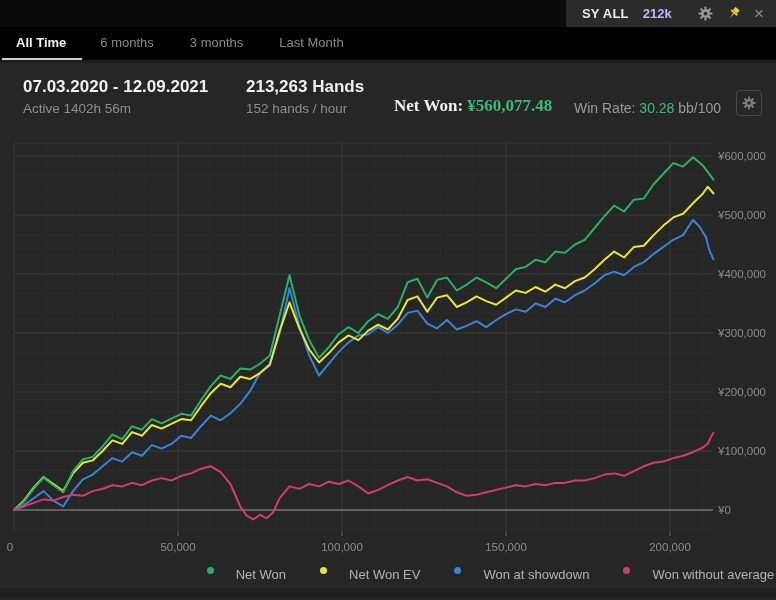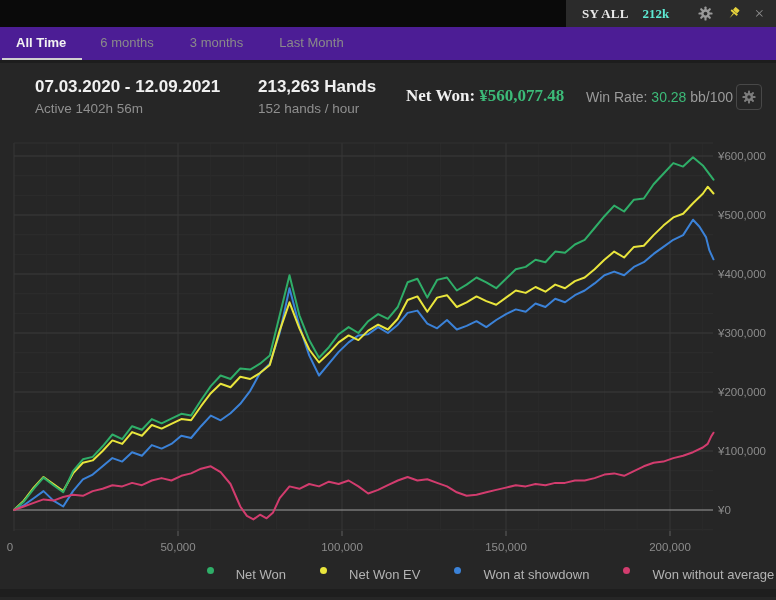--- a/index.html
+++ b/index.html
@@ -2,34 +2,34 @@
 <html><head>
 <meta charset="utf-8">
 <style>
   html,body{margin:0;padding:0;background:#262626;width:776px;height:600px;overflow:hidden;
     font-family:"Liberation Sans", sans-serif; -webkit-font-smoothing:antialiased;}
   *{box-sizing:border-box;}
 
   
   .titlebar{height:27px;background:#0a0a0a;display:flex;}
   .titlebar-right{margin-left:auto;width:210px;background:#2b2b2b;display:flex;align-items:center;
-    gap:14px;padding:0 12px 0 16px;font-family:Liberation Serif, serif;}
+    gap:14px;padding:0 12px 0 16px;}
   .tb-stat{color:#e9e9e9;font-size:13px;font-weight:700;letter-spacing:.2px;}
-  .tb-count{color:#5eead4;font-size:13px;font-weight:600;}
+  .tb-count{color:#c4b5fd;font-size:13px;font-weight:600;}
   .tb-icons{margin-left:auto;display:flex;align-items:center;gap:13px;}
   .tb-close{color:#8f8f8f;font-size:17px;line-height:1;cursor:default;}
 
   
-  .tabbar{height:36px;background:#4c1d95;border-bottom:3px solid #1d1d1d;display:flex;align-items:stretch;}
+  .tabbar{height:36px;background:#000000;border-bottom:3px solid #1d1d1d;display:flex;align-items:stretch;}
   .tab{display:flex;align-items:center;padding:0 18px;font-size:13px;color:#8a8a8a;border-bottom:2px solid transparent;}
   .tab:first-child{margin-left:2px;padding:0 16px 0 14px;}
   .tab.active{color:#f2f2f2;font-weight:700;border-bottom-color:#cfcfcf;}
 
   
-  .stats{display:flex;align-items:center;padding:13px 14px 8px 8px;height:61px;margin-left:27px;}
+  .stats{display:flex;align-items:flex-end;padding:13px 14px 8px 23px;height:61px;}
   .stat-l1{font-size:17px;color:#f0f0f0;font-weight:700;white-space:nowrap;}
   .stat-l2{font-size:13.5px;color:#8f8f8f;margin-top:4px;white-space:nowrap;}
   .col-date{width:223px;}
   .col-hands{width:148px;}
   .col-net{width:180px;font-family:Liberation Serif, serif;}
   .col-net .stat-l2{padding-left:13px;}
   .col-rate{flex:1;}
   .col-rate .stat-l1{font-size:14px;font-weight:400;color:#9a9a9a;margin-top:2px;}
   .col-rate .stat-l2{font-size:14px;margin-top:5px;}
   .green{color:#3cba78;}

